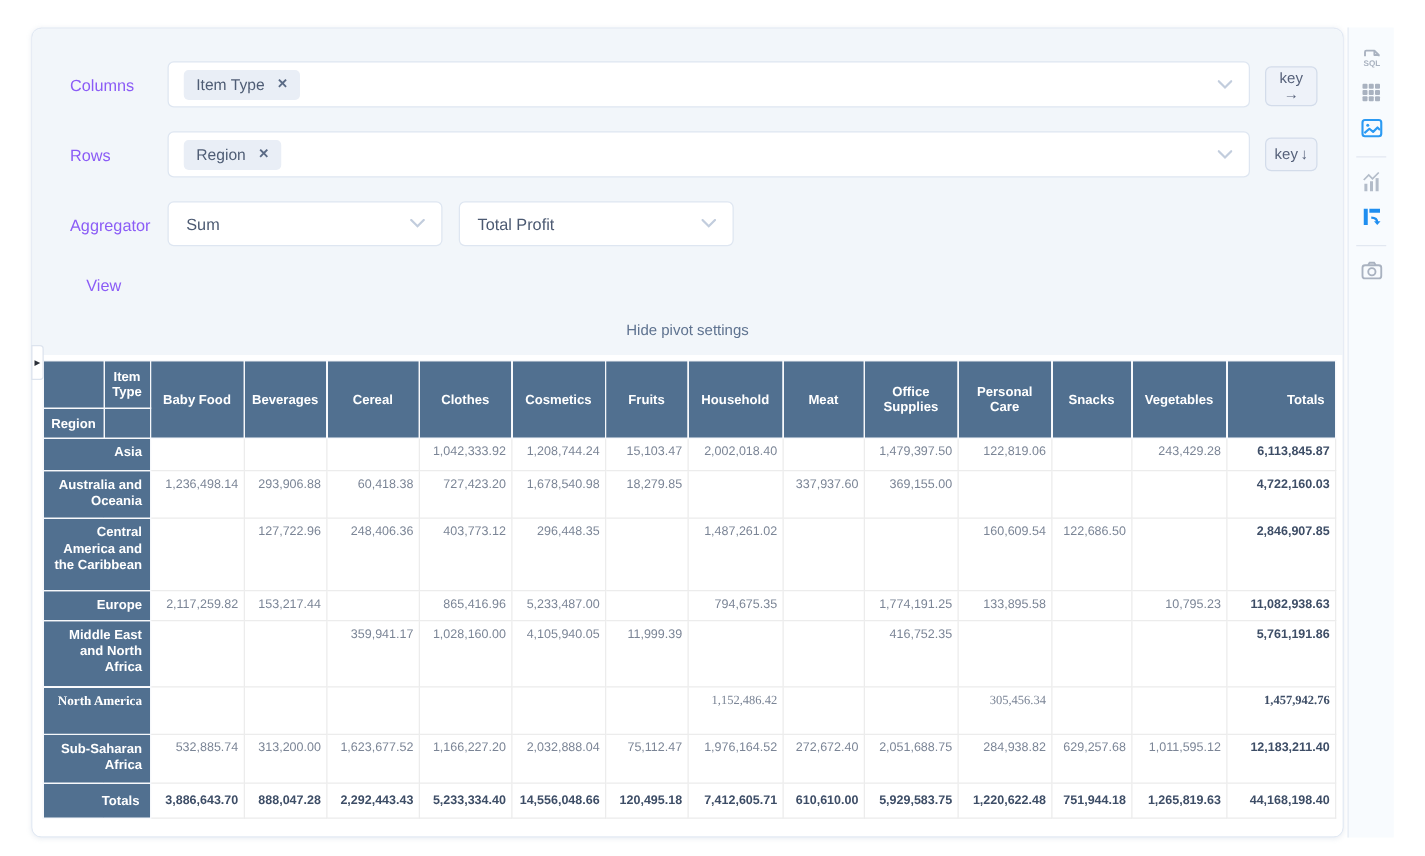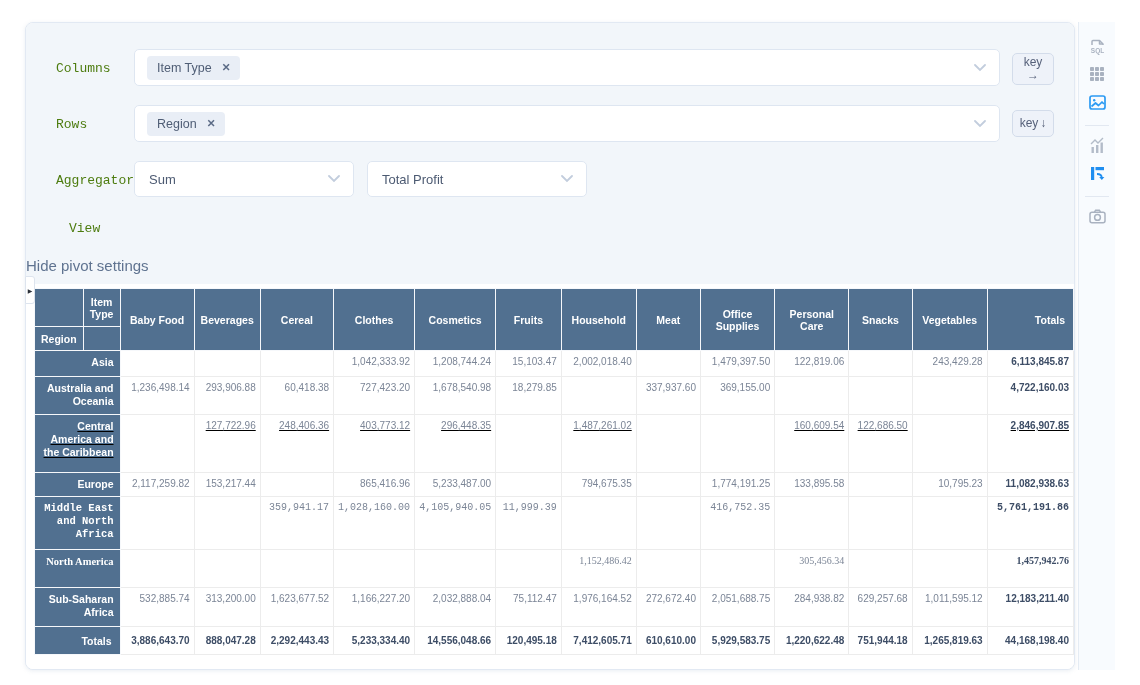--- a/index.html
+++ b/index.html
@@ -14,21 +14,21 @@
     width:1140px;height:685px;position:relative;overflow:hidden;
     background:#ffffff;font-family:"Liberation Sans",sans-serif;
   }
   
   .card{
     position:absolute;left:25px;top:22px;width:1050px;height:648px;
     background:#ffffff;border:1px solid #e2e9f3;border-radius:8px;
     box-shadow:0 1px 4px rgba(140,160,190,.18);overflow:hidden;
   }
   .settings{position:absolute;left:0;top:0;right:0;height:261px;background:#f2f6fa;}
-  .field-label{position:absolute;left:30px;font-size:13px;color:#4d7c0f;font-family:Liberation Mono, monospace;}
+  .field-label{position:absolute;left:30px;font-size:13px;color:#8b5cf6;}
   .lbl-columns{top:38px;} .lbl-rows{top:94px;} .lbl-aggregator{top:150px;} .lbl-view{top:198px;margin-left:13px;}
   .combo{
     position:absolute;background:#fff;border:1px solid #dee6f1;border-radius:5px;
     display:flex;align-items:center;cursor:pointer;
   }
   .combo-columns{left:108px;top:26px;width:866px;height:37px;}
   .combo-rows{left:108px;top:82px;width:866px;height:37px;}
   .combo-agg{left:108px;top:138px;width:220px;height:36px;}
   .combo-field{left:341px;top:138px;width:220px;height:36px;}
   .combo-view{left:108px;top:186px;width:220px;height:36px;}
@@ -39,22 +39,22 @@
     font-size:12.5px;color:#4f5d75;display:flex;align-items:center;gap:10px;cursor:grab;
   }
   .tag .x{color:#5a6a85;font-weight:bold;font-size:10.5px;cursor:pointer;line-height:1;}
   .key-btn{
     position:absolute;left:986px;width:42px;background:#eef2f9;border:1px solid #d3dcea;
     border-radius:5px;color:#56617a;font-size:12px;display:flex;flex-direction:column;
     align-items:center;justify-content:center;cursor:pointer;line-height:1.05;
   }
   .key-col{top:30px;height:32px;} .key-row{top:87px;height:27px;flex-direction:row;gap:2px;}
   .hide-link{
-    position:absolute;top:234px;left:0;right:0;
-    font-size:15px;color:#5f7390;cursor:pointer;
+    position:absolute;top:234px;left:0;right:0;text-align:center;
+    font-size:12px;color:#5f7390;cursor:pointer;
   }
   
   .table-wrap{position:absolute;left:0;top:261px;right:0;bottom:0;background:#fff;padding:4px 0 0 8px;}
   table.pvt{border-collapse:collapse;table-layout:fixed;}
   table.pvt th,table.pvt td{overflow:hidden;}
   th.hdr{
     background:var(--header-bg);color:#fff;font-weight:bold;font-size:10.5px;
     border:1px solid #f6f8fb;padding:3px 6px;text-align:center;vertical-align:middle;
   }
   th.hdr.axis-row{text-align:left;}
@@ -215,21 +215,21 @@
             <td class="val">1,678,540.98</td>
             <td class="val">18,279.85</td>
             <td class="val"></td>
             <td class="val">337,937.60</td>
             <td class="val">369,155.00</td>
             <td class="val"></td>
             <td class="val"></td>
             <td class="val"></td>
             <td class="val bold">4,722,160.03</td>
           </tr>
-          <tr style="height: 58px; text-decoration: underline;">
+          <tr style="height: 58px;">
             <th class="hdr row-label" colspan="2">Central America and the Caribbean</th>
             <td class="val"></td>
             <td class="val">127,722.96</td>
             <td class="val">248,406.36</td>
             <td class="val">403,773.12</td>
             <td class="val">296,448.35</td>
             <td class="val"></td>
             <td class="val">1,487,261.02</td>
             <td class="val"></td>
             <td class="val"></td>
@@ -247,21 +247,21 @@
             <td class="val">5,233,487.00</td>
             <td class="val"></td>
             <td class="val">794,675.35</td>
             <td class="val"></td>
             <td class="val">1,774,191.25</td>
             <td class="val">133,895.58</td>
             <td class="val"></td>
             <td class="val">10,795.23</td>
             <td class="val bold">11,082,938.63</td>
           </tr>
-          <tr style="height: 53px; font-family: Liberation Mono, monospace;">
+          <tr style="height: 53px;">
             <th class="hdr row-label" colspan="2">Middle East and North Africa</th>
             <td class="val"></td>
             <td class="val"></td>
             <td class="val">359,941.17</td>
             <td class="val">1,028,160.00</td>
             <td class="val">4,105,940.05</td>
             <td class="val">11,999.39</td>
             <td class="val"></td>
             <td class="val"></td>
             <td class="val">416,752.35</td>

